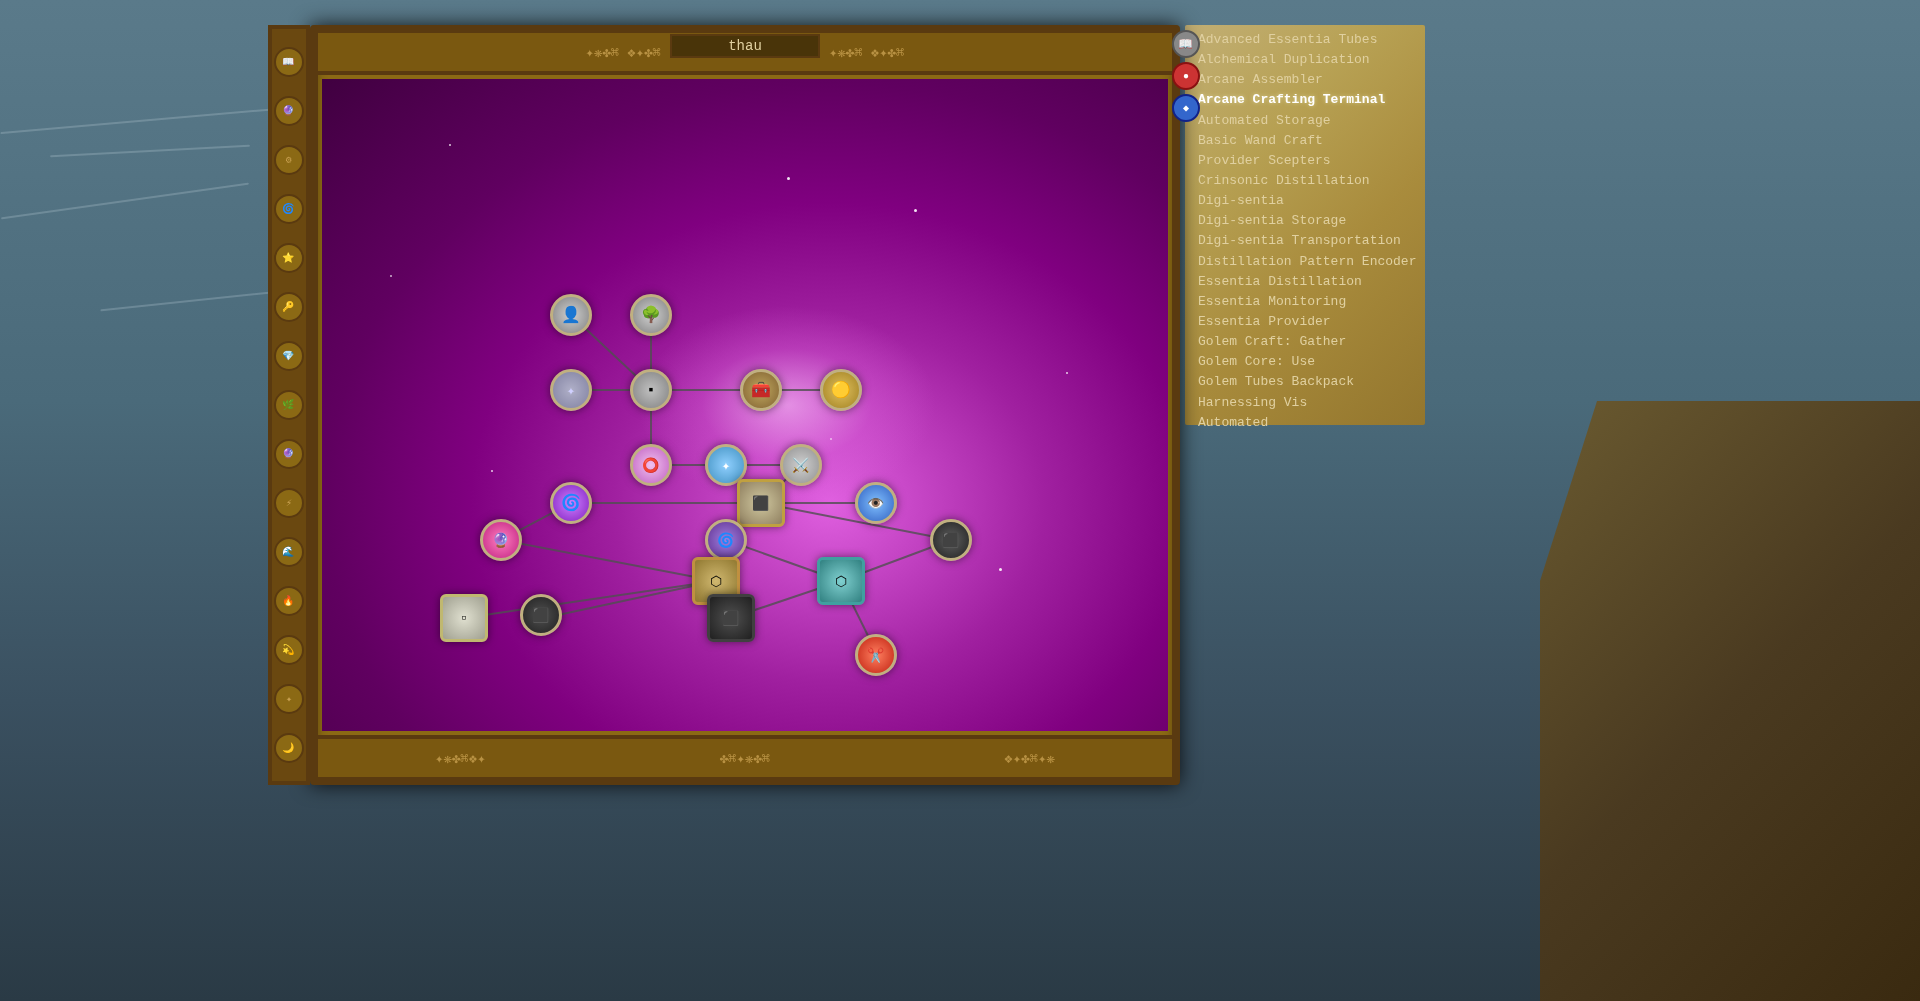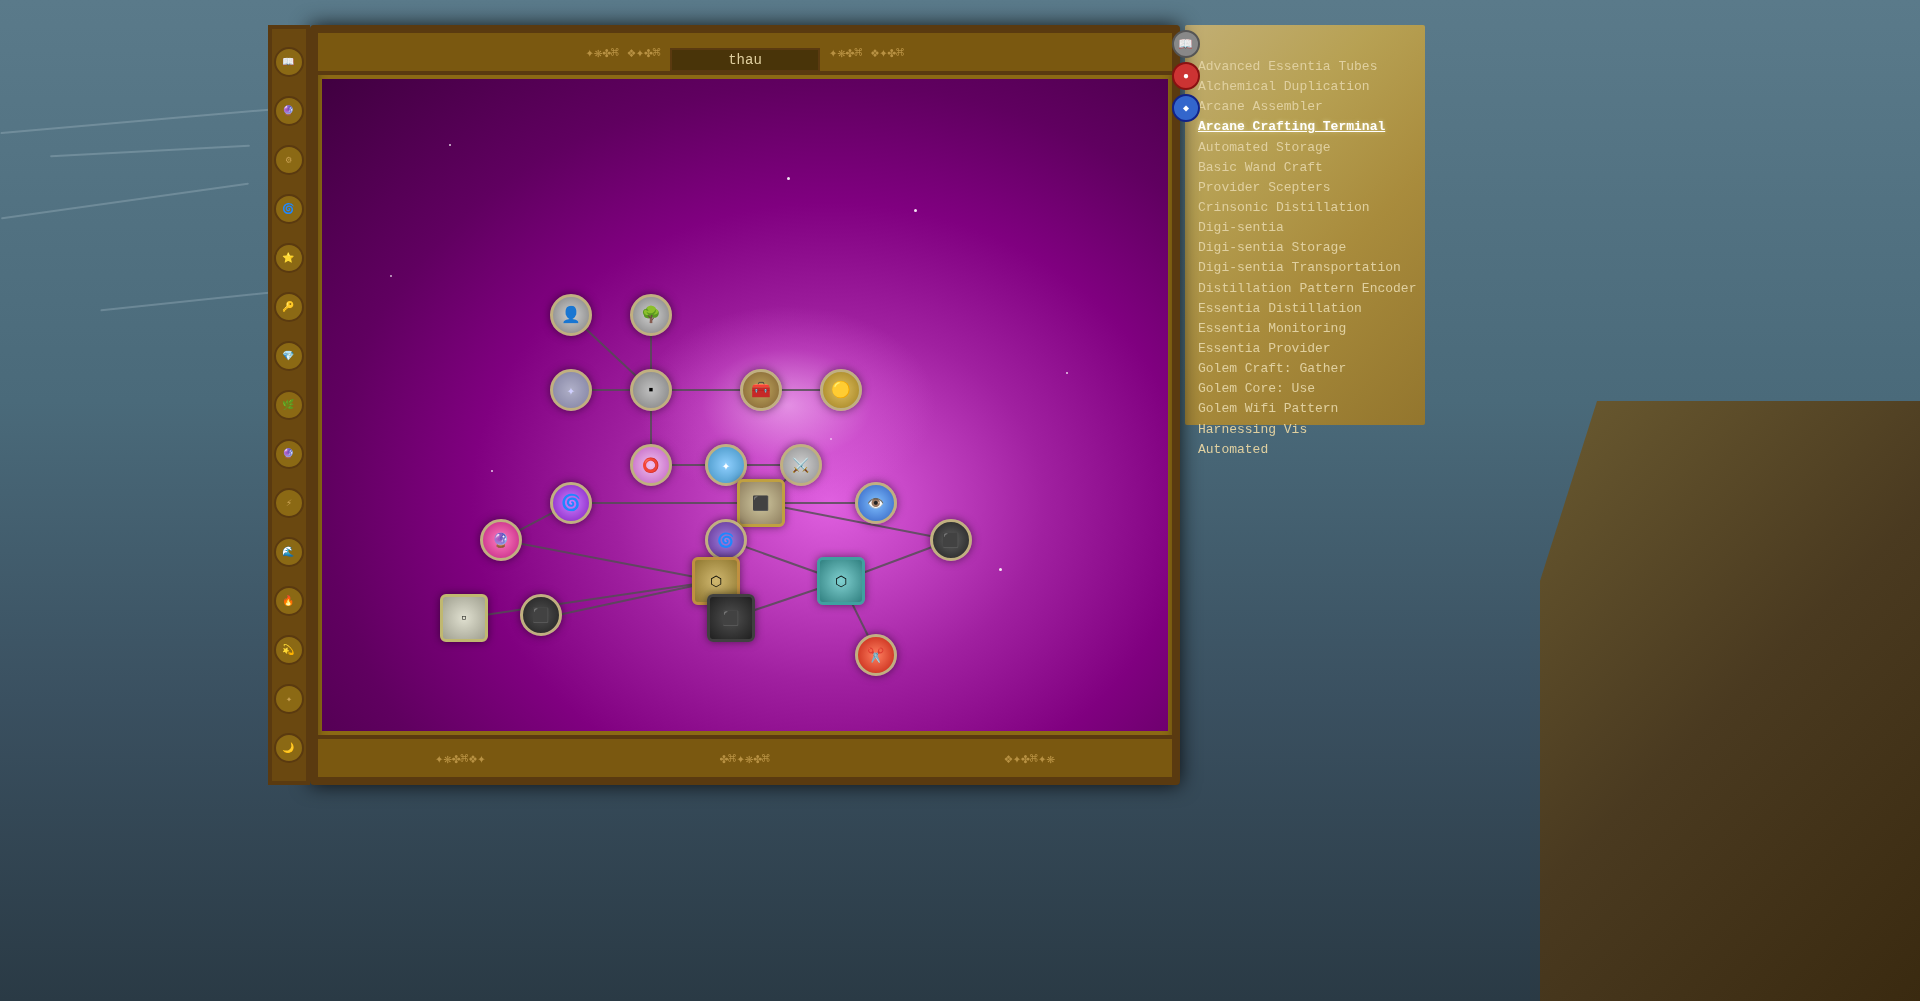--- a/index.html
+++ b/index.html
@@ -137,21 +137,20 @@
 
     .list-item-normal {
       color: #e0d0a0;
       font-family: 'Courier New', monospace;
     }
 
     .list-item-highlighted {
       color: #e0d0a0;
       font-family: 'Courier New', monospace;
       font-weight: bold;
-      text-decoration: underline;
     }
 
     
     .canvas-area {
       position: absolute;
       top: 46px;
       left: 4px;
       right: 4px;
       bottom: 46px;
       background: radial-gradient(ellipse at 60% 65%, #e060e0 0%, #c040c0 15%, #a020a0 30%, #800080 50%, #600060 70%, #400040 100%);
@@ -229,40 +228,40 @@
 
 <div class="wind-streak" style="top:120px;left:0;width:280px;transform:rotate(-5deg);"></div>
 <div class="wind-streak" style="top:150px;left:50px;width:200px;transform:rotate(-3deg);"></div>
 <div class="wind-streak" style="top:200px;left:0;width:250px;transform:rotate(-8deg);"></div>
 <div class="wind-streak" style="top:300px;left:100px;width:180px;transform:rotate(-6deg);"></div>
 
 <div class="right-structure"></div>
 
 <div class="parchment-bg"></div>
 
-<div class="right-panel" style="position:absolute;left:1190px;top:45px;width:235px;z-index:10;">
+<div class="right-panel" style="position:absolute;left:1190px;top:18px;width:235px;z-index:10;">
   <ul class="right-panel-list" id="research-list">
       <li class="list-item-normal" style="font-weight: normal; color: rgb(224, 208, 160); font-family: &quot;Courier New&quot;, monospace; font-size: 13px; line-height: 1.55; cursor: pointer;">Advanced Essentia Tubes</li>
       <li class="list-item-normal" style="font-weight: normal; color: rgb(224, 208, 160); font-family: &quot;Courier New&quot;, monospace; font-size: 13px; line-height: 1.55; cursor: pointer;">Alchemical Duplication</li>
       <li class="list-item-normal" style="font-weight: normal; color: rgb(224, 208, 160); font-family: &quot;Courier New&quot;, monospace; font-size: 13px; line-height: 1.55; cursor: pointer;">Arcane Assembler</li>
       <li class="list-item-highlighted" style="font-weight: bold; color: rgb(255, 255, 255); font-family: &quot;Courier New&quot;, monospace; font-size: 13px; line-height: 1.55; cursor: pointer; text-shadow: rgba(255, 255, 200, 0.5) 0px 0px 4px;">Arcane Crafting Terminal</li>
       <li class="list-item-normal" style="font-weight: normal; color: rgb(224, 208, 160); font-family: &quot;Courier New&quot;, monospace; font-size: 13px; line-height: 1.55; cursor: pointer;">Automated Storage</li>
       <li class="list-item-normal" style="font-weight: normal; color: rgb(224, 208, 160); font-family: &quot;Courier New&quot;, monospace; font-size: 13px; line-height: 1.55; cursor: pointer;">Basic Wand Craft</li>
       <li class="list-item-normal" style="font-weight: normal; color: rgb(224, 208, 160); font-family: &quot;Courier New&quot;, monospace; font-size: 13px; line-height: 1.55; cursor: pointer;">Provider Scepters</li>
       <li class="list-item-normal" style="font-weight: normal; color: rgb(224, 208, 160); font-family: &quot;Courier New&quot;, monospace; font-size: 13px; line-height: 1.55; cursor: pointer;">Crinsonic Distillation</li>
       <li class="list-item-normal" style="font-weight: normal; color: rgb(224, 208, 160); font-family: &quot;Courier New&quot;, monospace; font-size: 13px; line-height: 1.55; cursor: pointer;">Digi-sentia</li>
       <li class="list-item-normal" style="font-weight: normal; color: rgb(224, 208, 160); font-family: &quot;Courier New&quot;, monospace; font-size: 13px; line-height: 1.55; cursor: pointer;">Digi-sentia Storage</li>
       <li class="list-item-normal" style="font-weight: normal; color: rgb(224, 208, 160); font-family: &quot;Courier New&quot;, monospace; font-size: 13px; line-height: 1.55; cursor: pointer;">Digi-sentia Transportation</li>
       <li class="list-item-normal" style="font-weight: normal; color: rgb(224, 208, 160); font-family: &quot;Courier New&quot;, monospace; font-size: 13px; line-height: 1.55; cursor: pointer;">Distillation Pattern Encoder</li>
       <li class="list-item-normal" style="font-weight: normal; color: rgb(224, 208, 160); font-family: &quot;Courier New&quot;, monospace; font-size: 13px; line-height: 1.55; cursor: pointer;">Essentia Distillation</li>
       <li class="list-item-normal" style="font-weight: normal; color: rgb(224, 208, 160); font-family: &quot;Courier New&quot;, monospace; font-size: 13px; line-height: 1.55; cursor: pointer;">Essentia Monitoring</li>
       <li class="list-item-normal" style="font-weight: normal; color: rgb(224, 208, 160); font-family: &quot;Courier New&quot;, monospace; font-size: 13px; line-height: 1.55; cursor: pointer;">Essentia Provider</li>
       <li class="list-item-normal" style="font-weight: normal; color: rgb(224, 208, 160); font-family: &quot;Courier New&quot;, monospace; font-size: 13px; line-height: 1.55; cursor: pointer;">Golem Craft: Gather</li>
       <li class="list-item-normal" style="font-weight: normal; color: rgb(224, 208, 160); font-family: &quot;Courier New&quot;, monospace; font-size: 13px; line-height: 1.55; cursor: pointer;">Golem Core: Use</li>
-      <li class="list-item-normal" style="font-weight: normal; color: rgb(224, 208, 160); font-family: &quot;Courier New&quot;, monospace; font-size: 13px; line-height: 1.55; cursor: pointer;">Golem Wifi Pattern</li>
+      <li class="list-item-normal" style="font-weight: normal; color: rgb(224, 208, 160); font-family: &quot;Courier New&quot;, monospace; font-size: 13px; line-height: 1.55; cursor: pointer;">Golem Tubes Backpack</li>
       <li class="list-item-normal" style="font-weight: normal; color: rgb(224, 208, 160); font-family: &quot;Courier New&quot;, monospace; font-size: 13px; line-height: 1.55; cursor: pointer;">Harnessing Vis</li>
       <li class="list-item-normal" style="font-weight: normal; color: rgb(224, 208, 160); font-family: &quot;Courier New&quot;, monospace; font-size: 13px; line-height: 1.55; cursor: pointer;">Automated</li>
     </ul>
 </div>
 
 <div style="position:absolute;right:720px;top:30px;display:flex;flex-direction:column;gap:4px;z-index:20;">
   <div style="width:28px;height:28px;border-radius:50%;background:#888;border:2px solid #555;cursor:pointer;display:flex;align-items:center;justify-content:center;">
     <span style="color:white;font-size:12px;">📖</span>
   </div>
   <div style="width:28px;height:28px;border-radius:50%;background:#cc3333;border:2px solid #881111;cursor:pointer;display:flex;align-items:center;justify-content:center;">
@@ -272,21 +271,21 @@
     <span style="color:white;font-size:10px;">◆</span>
   </div>
 </div>
 
 <div class="main-panel">
 
   <div class="rune-bar-top">
     <span class="rune-symbol">✦❋✤⌘</span>
     <span class="rune-symbol">❖✦✤⌘</span>
 
-    <input class="search-bar" type="text" value="thau" style="position: absolute; left: 50%; transform: translateX(-50%); top: 15px;">
+    <input class="search-bar" type="text" value="thau" style="position: absolute; left: 50%; transform: translateX(-50%); top: 1px;">
     <span class="rune-symbol" style="margin-left:160px;">✦❋✤⌘</span>
     <span class="rune-symbol">❖✦✤⌘</span>
   </div>
 
   <div class="canvas-area">
 
     <div class="canvas-glow"></div>
 
     <div class="star" style="top:10%;left:15%;width:2px;height:2px;opacity:0.8;"></div>
     <div class="star" style="top:20%;left:70%;width:3px;height:3px;opacity:0.9;"></div>

